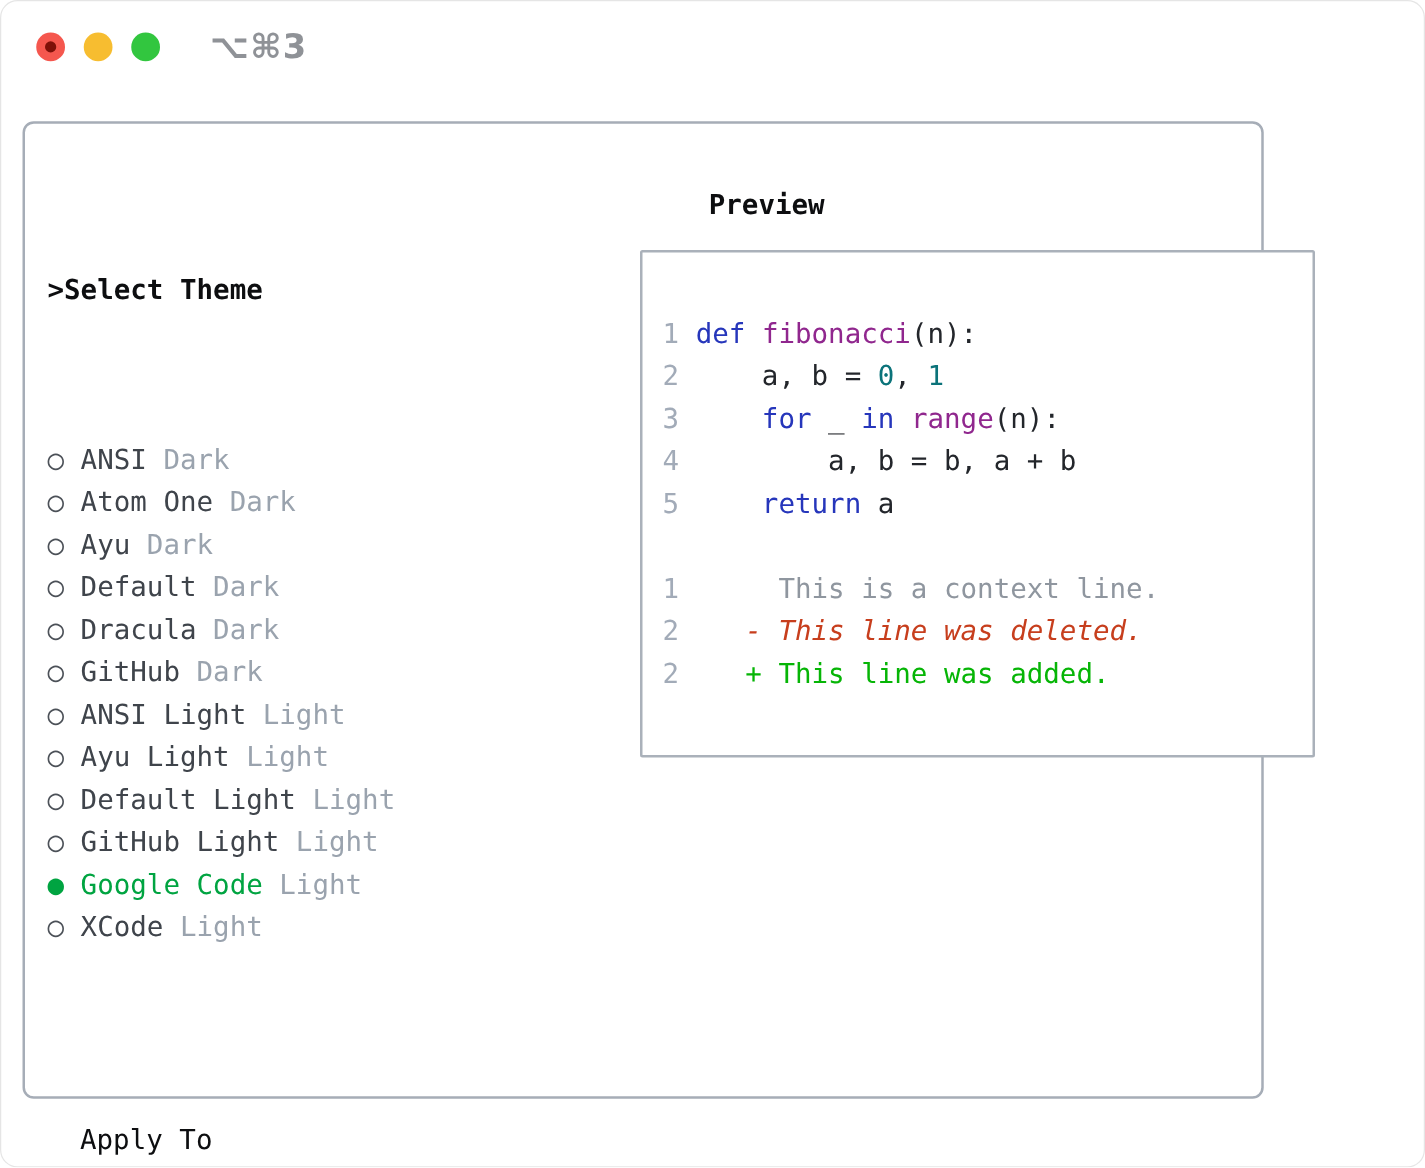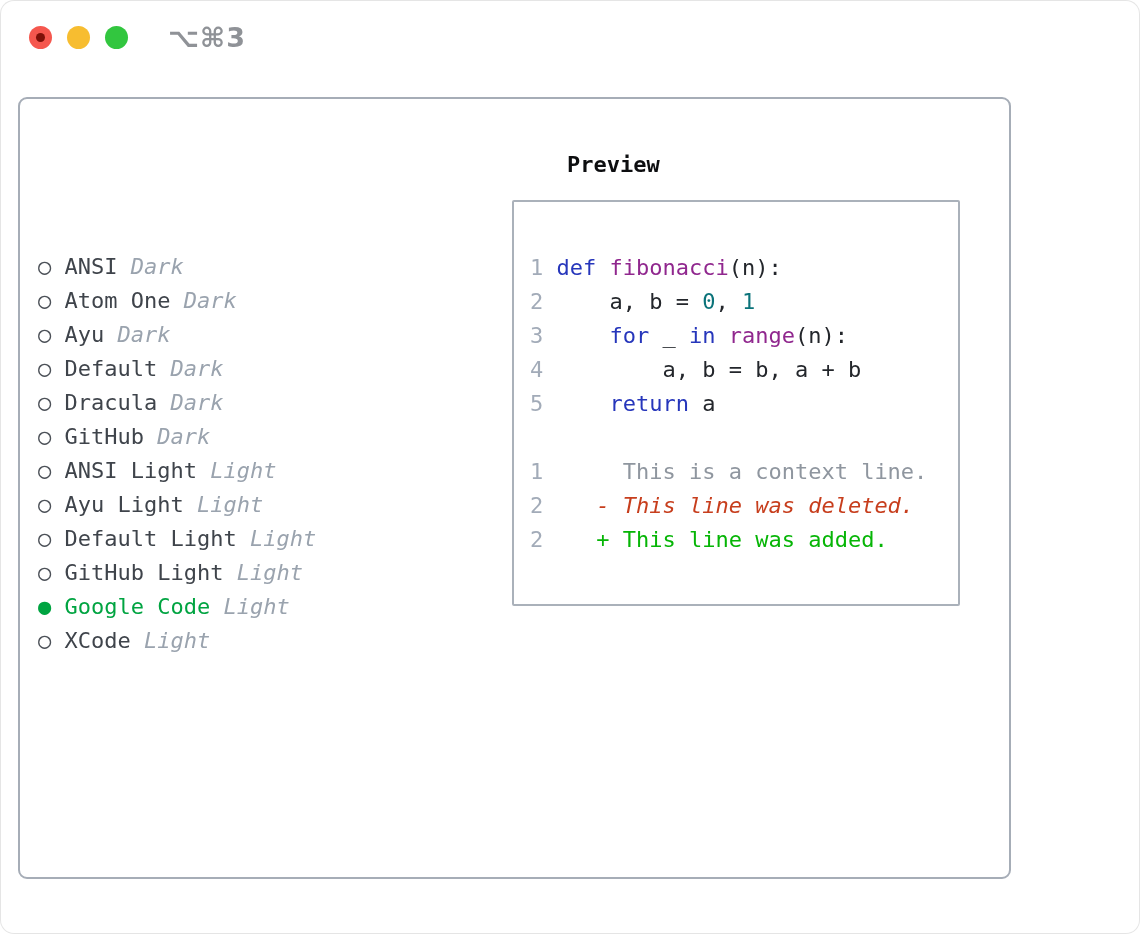--- a/index.html
+++ b/index.html
@@ -17,26 +17,26 @@
              font-family:"DejaVu Sans","DejaVu Sans Mono",sans-serif;letter-spacing:1px;}
   
   .panel{position:absolute;left:18px;top:97px;width:993px;height:782px;box-sizing:border-box;
          border:2px solid var(--border);border-radius:9px;font-size:22px;line-height:34px;}
   .left-col{position:absolute;left:18px;top:49px;white-space:pre;}
   .line{height:34px;}
   .heading{font-weight:bold;color:var(--heading);}
   .prompt{font-weight:bold;color:var(--heading);}
   .item .bullet{color:var(--bullet);}
   .item .name{color:var(--item);text-align:center;}
-  .item .variant{color:var(--muted);font-style:italic;}
+  .item .variant{color:var(--muted);}
   .item.selected .bullet,.item.selected .name{color:var(--green);}
   .apply-header{margin-top:34px;padding-left:26px;color:var(--heading);}
   
   .preview-heading{position:absolute;left:507px;top:49px;margin-left:40px;}
-  .preview-box{position:absolute;left:492px;top:101px;width:448px;height:406px;box-sizing:border-box;
+  .preview-box{position:absolute;left:492px;top:101px;width:540px;height:406px;box-sizing:border-box;
                border:2px solid var(--border2);border-radius:2px;background:#fff;}
   .code{margin:49px 0 0 16px;font-size:22px;line-height:34px;white-space:pre;font-family:inherit;}
   .codeline{height:34px;}
   .s-ln{color:var(--ln);}
   .s-kw{color:var(--kw);}
   .s-fn{color:var(--fn);}
   .s-num{color:var(--num);}
   .s-pl{color:var(--pl);}
   .s-ctx{color:var(--ctx);}
   .s-del{color:var(--del);font-style:italic;}
@@ -52,23 +52,25 @@
         <span class="dot-inner"></span>
       </span>
     <span class="dot yellow"></span>
     <span class="dot green"></span>
     <span class="win-title">⌥⌘3</span>
   </div>
 
   <div class="panel">
 
     <div class="left-col">
+      <div class="line heading"><span class="prompt">&gt;</span><span>Select Theme</span></div>
 
       <div id="theme-list"><div class="line item"><span class="bullet">○</span><span class="name"> ANSI</span><span class="variant"> Dark</span></div><div class="line item"><span class="bullet">○</span><span class="name"> Atom One</span><span class="variant"> Dark</span></div><div class="line item"><span class="bullet">○</span><span class="name"> Ayu</span><span class="variant"> Dark</span></div><div class="line item"><span class="bullet">○</span><span class="name"> Default</span><span class="variant"> Dark</span></div><div class="line item"><span class="bullet">○</span><span class="name"> Dracula</span><span class="variant"> Dark</span></div><div class="line item"><span class="bullet">○</span><span class="name"> GitHub</span><span class="variant"> Dark</span></div><div class="line item"><span class="bullet">○</span><span class="name"> ANSI Light</span><span class="variant"> Light</span></div><div class="line item"><span class="bullet">○</span><span class="name"> Ayu Light</span><span class="variant"> Light</span></div><div class="line item"><span class="bullet">○</span><span class="name"> Default Light</span><span class="variant"> Light</span></div><div class="line item"><span class="bullet">○</span><span class="name"> GitHub Light</span><span class="variant"> Light</span></div><div class="line item selected"><span class="bullet">●</span><span class="name"> Google Code</span><span class="variant"> Light</span></div><div class="line item"><span class="bullet">○</span><span class="name"> XCode</span><span class="variant"> Light</span></div></div>
 
+      <div class="line apply-header">Apply To</div>
 
       
 
       
     </div>
 
     <div class="line heading preview-heading">Preview</div>
 
     <div class="preview-box">
       <pre class="code" id="code"><div class="codeline"><span class="s-ln">1 </span><span class="s-kw">def</span><span class="s-pl"> </span><span class="s-fn">fibonacci</span><span class="s-pl">(n):</span></div><div class="codeline"><span class="s-ln">2 </span><span class="s-pl">    a, b = </span><span class="s-num">0</span><span class="s-pl">, </span><span class="s-num">1</span></div><div class="codeline"><span class="s-ln">3 </span><span class="s-pl">    </span><span class="s-kw">for</span><span class="s-pl"> _ </span><span class="s-kw">in</span><span class="s-pl"> </span><span class="s-fn">range</span><span class="s-pl">(n):</span></div><div class="codeline"><span class="s-ln">4 </span><span class="s-pl">        a, b = b, a + b</span></div><div class="codeline"><span class="s-ln">5 </span><span class="s-pl">    </span><span class="s-kw">return</span><span class="s-pl"> a</span></div><div class="codeline"></div><div class="codeline"><span class="s-ln">1</span><span class="s-ctx">      This is a context line.</span></div><div class="codeline"><span class="s-ln">2</span><span class="s-del">    - This line was deleted.</span></div><div class="codeline"><span class="s-ln">2</span><span class="s-add">    + This line was added.</span></div></pre>

